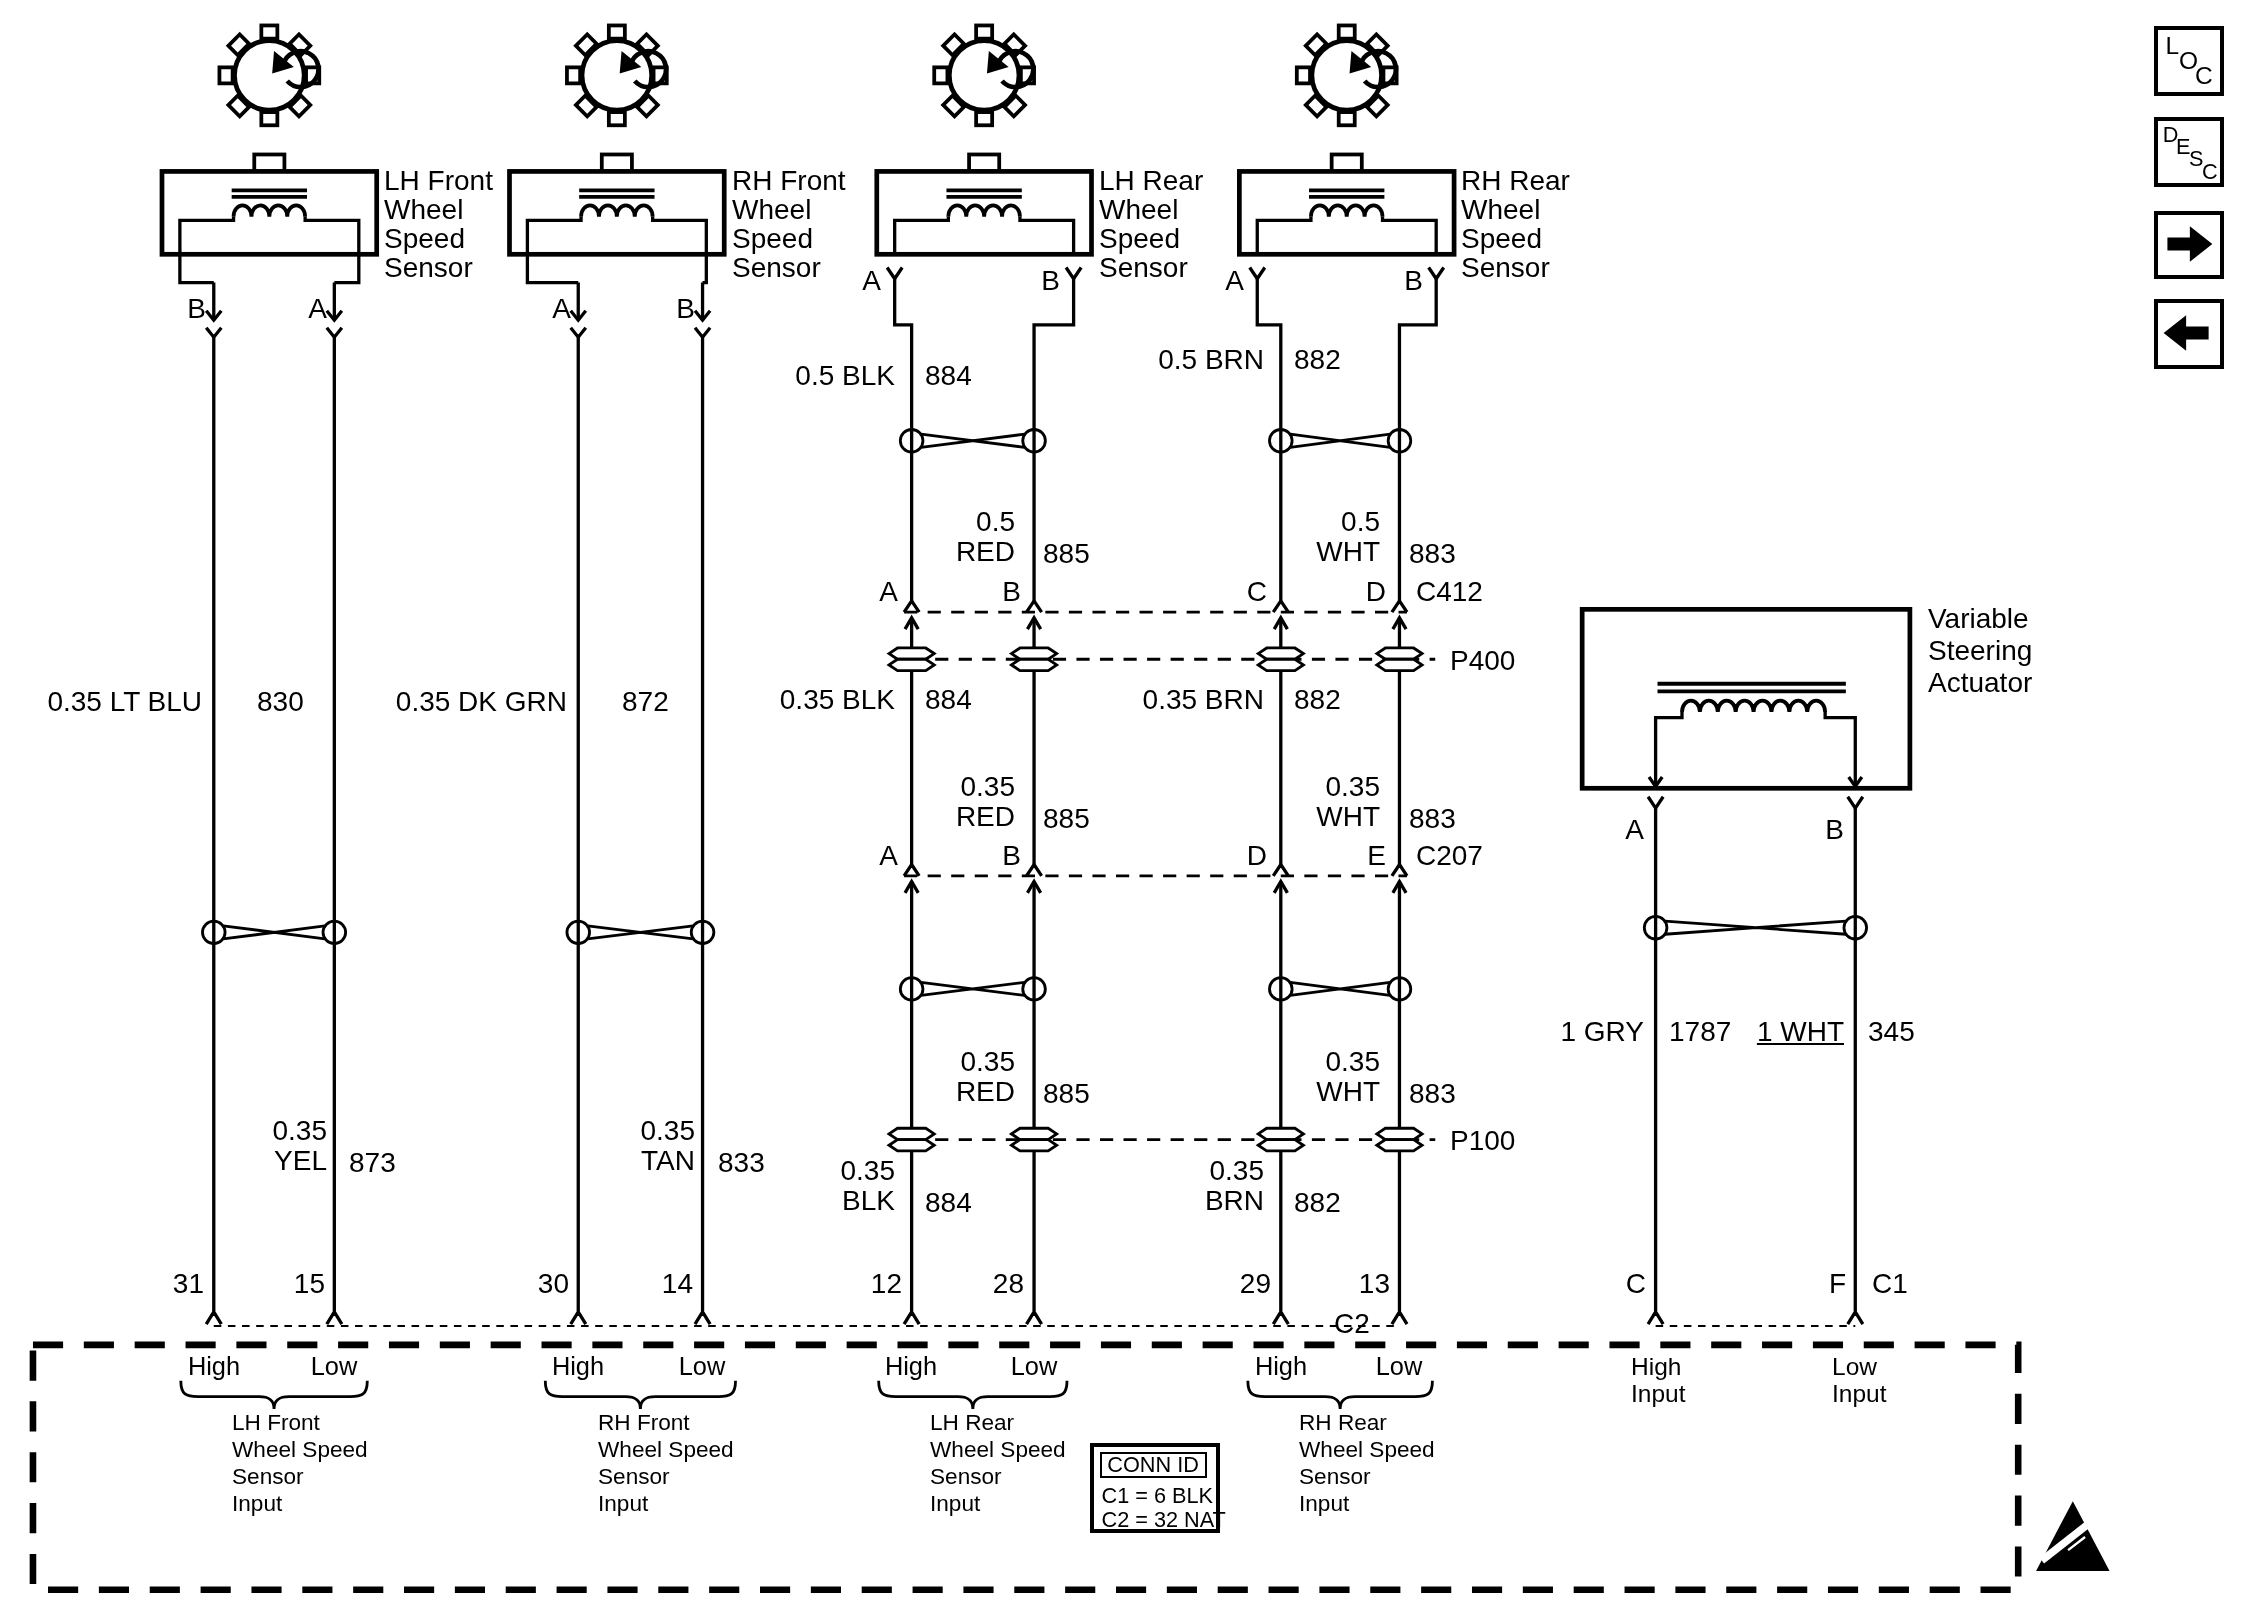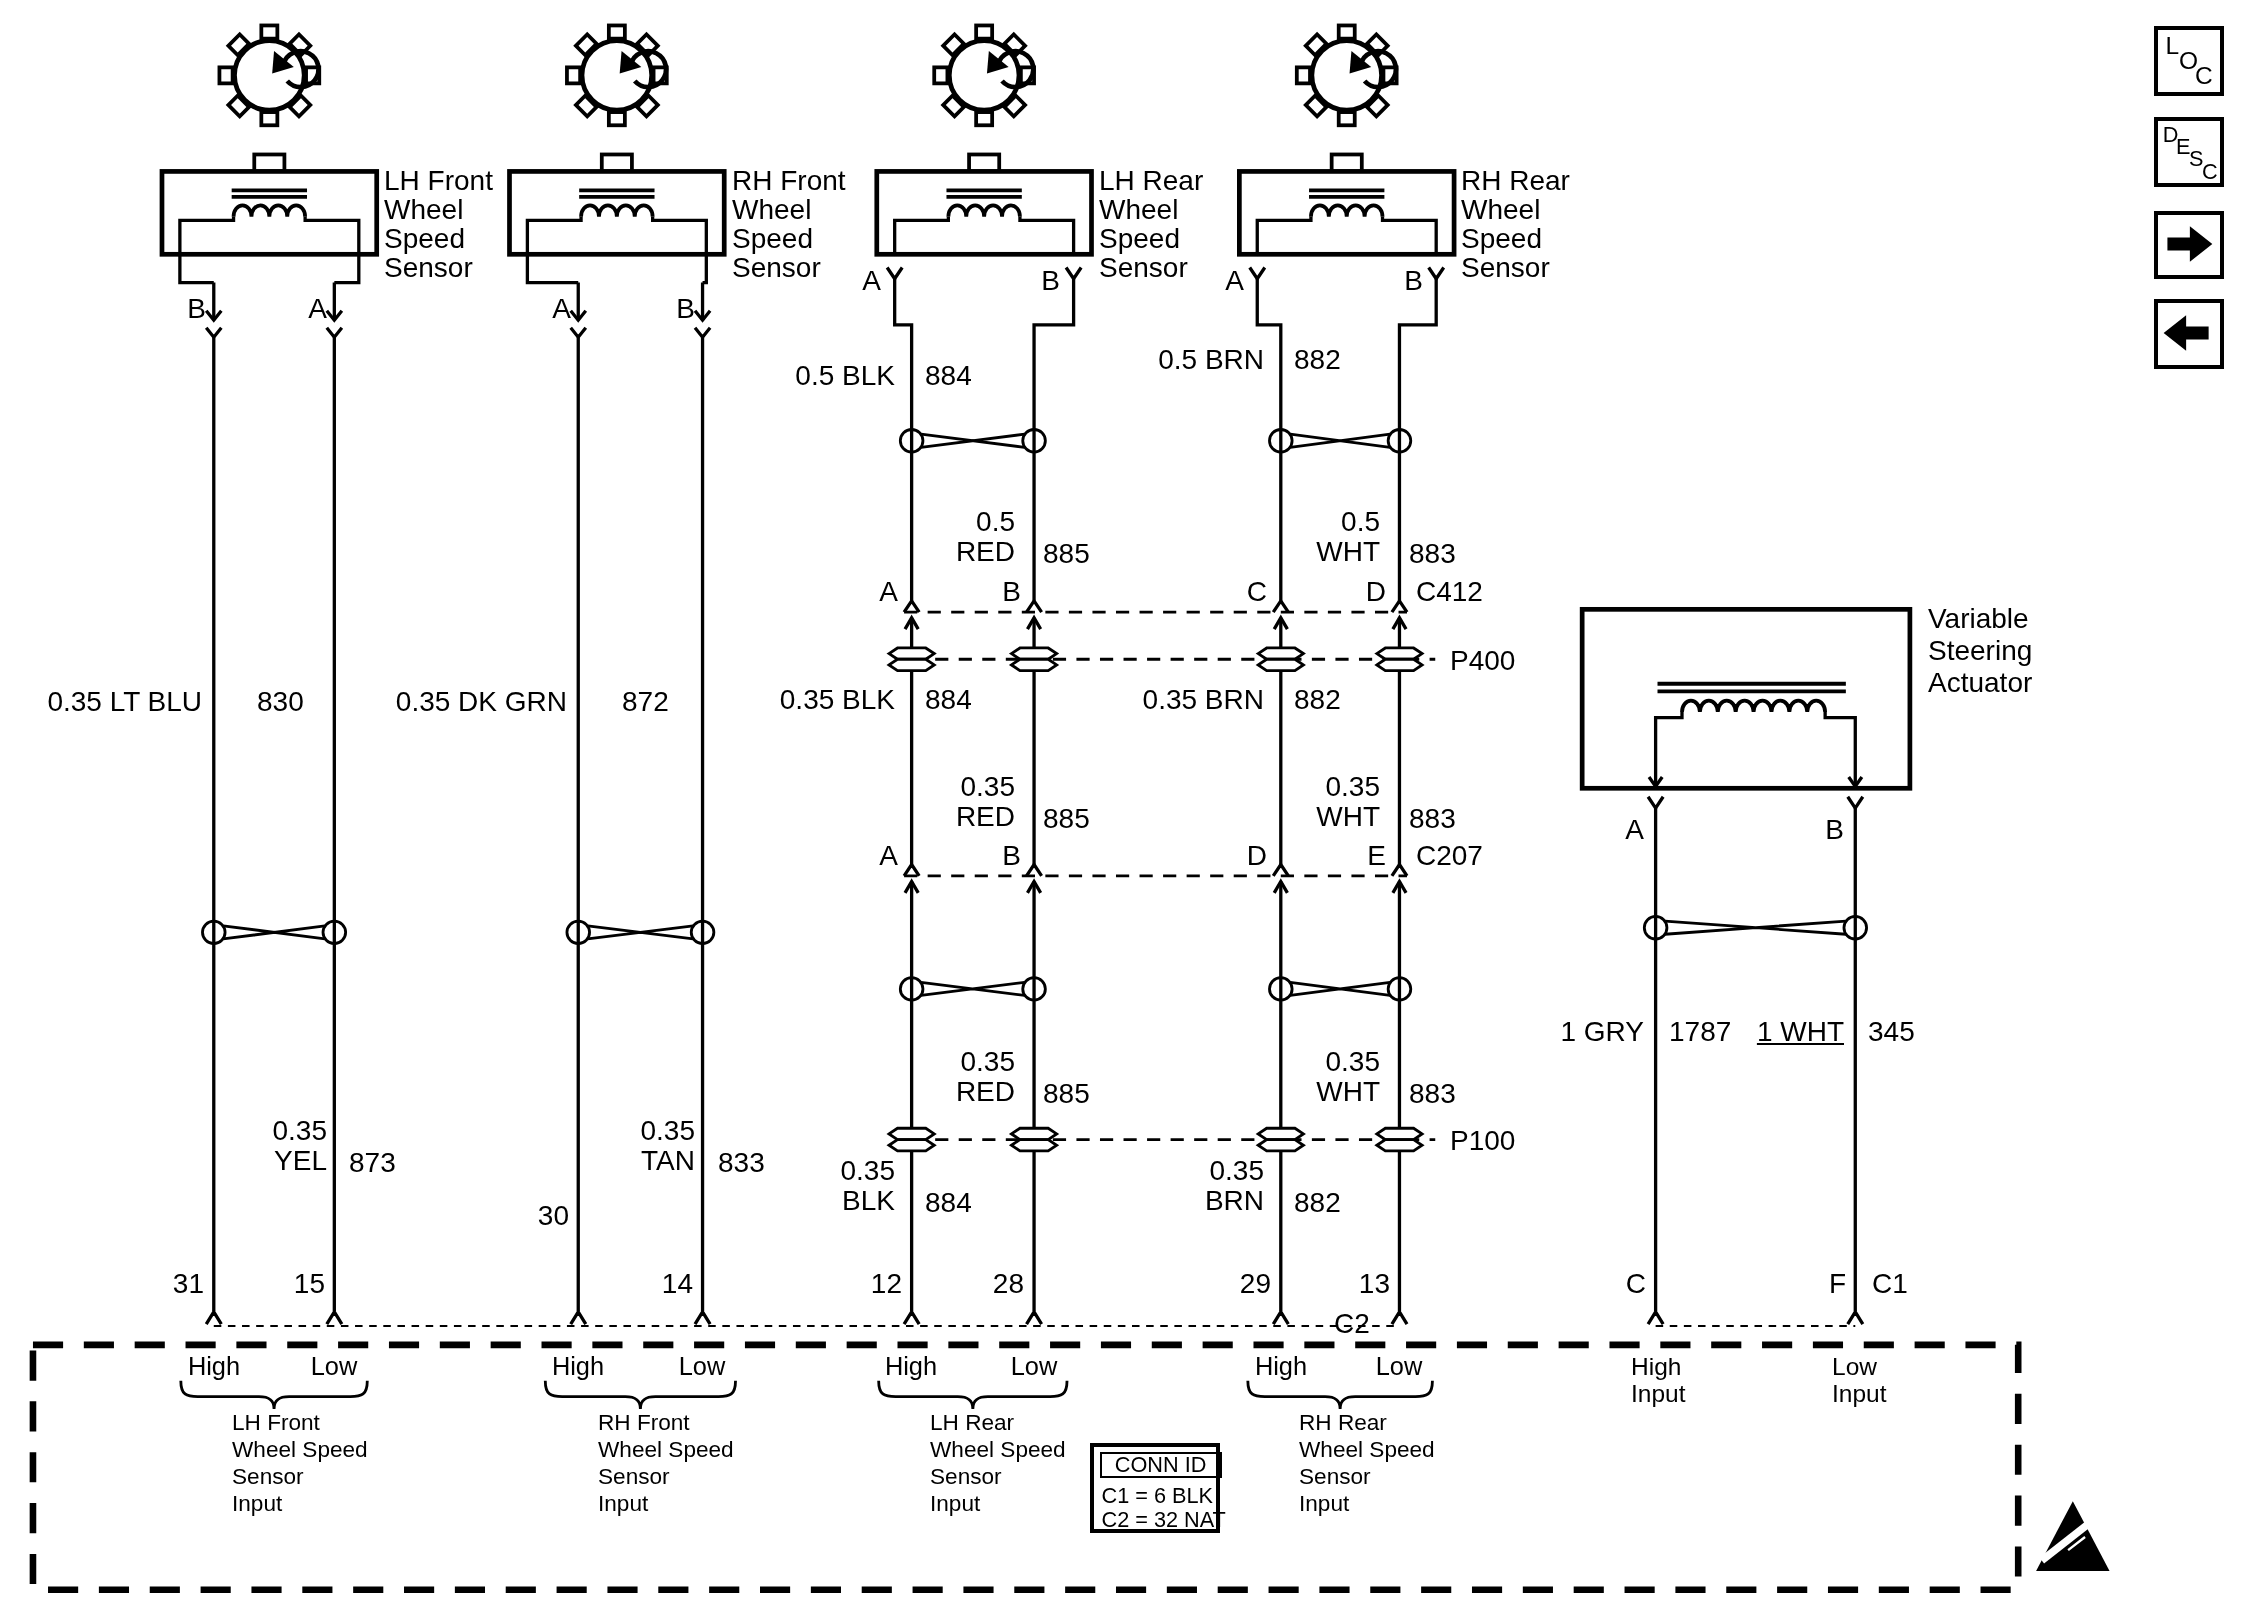--- a/index.html
+++ b/index.html
@@ -15,21 +15,21 @@
   .lh29 div { line-height:27px; }
   .lh32 div { line-height:30px; }
   .lh31 div { line-height:29px; }
   .lh34 div { line-height:32px; }
   .lh37 div { line-height:35px; }
   .navbtn { position:absolute; left:2154px; width:70px; height:70px; border:4.7px solid #000;
             background:#fff; box-sizing:border-box; cursor:pointer; }
   .navbtn span { position:absolute; font-size:24.5px; font-weight:400; }
   .connid { position:absolute; left:1090px; top:1443px; width:130px; height:90px;
             border:4.7px solid #000; box-sizing:border-box; background:#fff; }
-  .connid .hdr { position:absolute; left:5.6px; top:4.7px; width:122px; height:26px;
+  .connid .hdr { position:absolute; left:5.6px; top:4.7px; width:107px; height:26px;
                  border:2.8px solid #000; box-sizing:border-box; text-align:center;
                  font-size:21.7px; line-height:21.7px; }
   .connid .row { position:absolute; left:7.5px; font-size:21.7px; white-space:nowrap; }
 </style>
 </head>
 <body>
 
 <div id="stage">
 
 <svg width="2264" height="1618" viewBox="0 0 2404 1718">
@@ -339,21 +339,21 @@
 
 <div class="t ra" style="left:898px; top:841px;">A</div>
 <div class="t ra" style="left:1021px; top:841px;">B</div>
 <div class="t ra" style="left:1267px; top:841px;">D</div>
 <div class="t ra" style="left:1386px; top:841px;">E</div>
 <div class="t" style="left:1416px; top:841px;">C207</div>
 <div class="t" style="left:1450px; top:1126px;">P100</div>
 
 <div class="t ra" style="left:204px; top:1269px;">31</div>
 <div class="t ra" style="left:325px; top:1269px;">15</div>
-<div class="t ra" style="left:569px; top:1201px;">30</div>
+<div class="t ra" style="left:569px; top:1269px;">30</div>
 <div class="t ra" style="left:693px; top:1269px;">14</div>
 <div class="t ra" style="left:902px; top:1269px;">12</div>
 <div class="t ra" style="left:1024px; top:1269px;">28</div>
 <div class="t ra" style="left:1271px; top:1269px;">29</div>
 <div class="t ra" style="left:1390px; top:1269px;">13</div>
 <div class="t" style="left:1334px; top:1269px;margin-top:40px;">C2</div>
 <div class="t ra" style="left:1646px; top:1269px;">C</div>
 <div class="t ra" style="left:1846px; top:1269px;">F</div>
 <div class="t" style="left:1872px; top:1269px;">C1</div>
 

